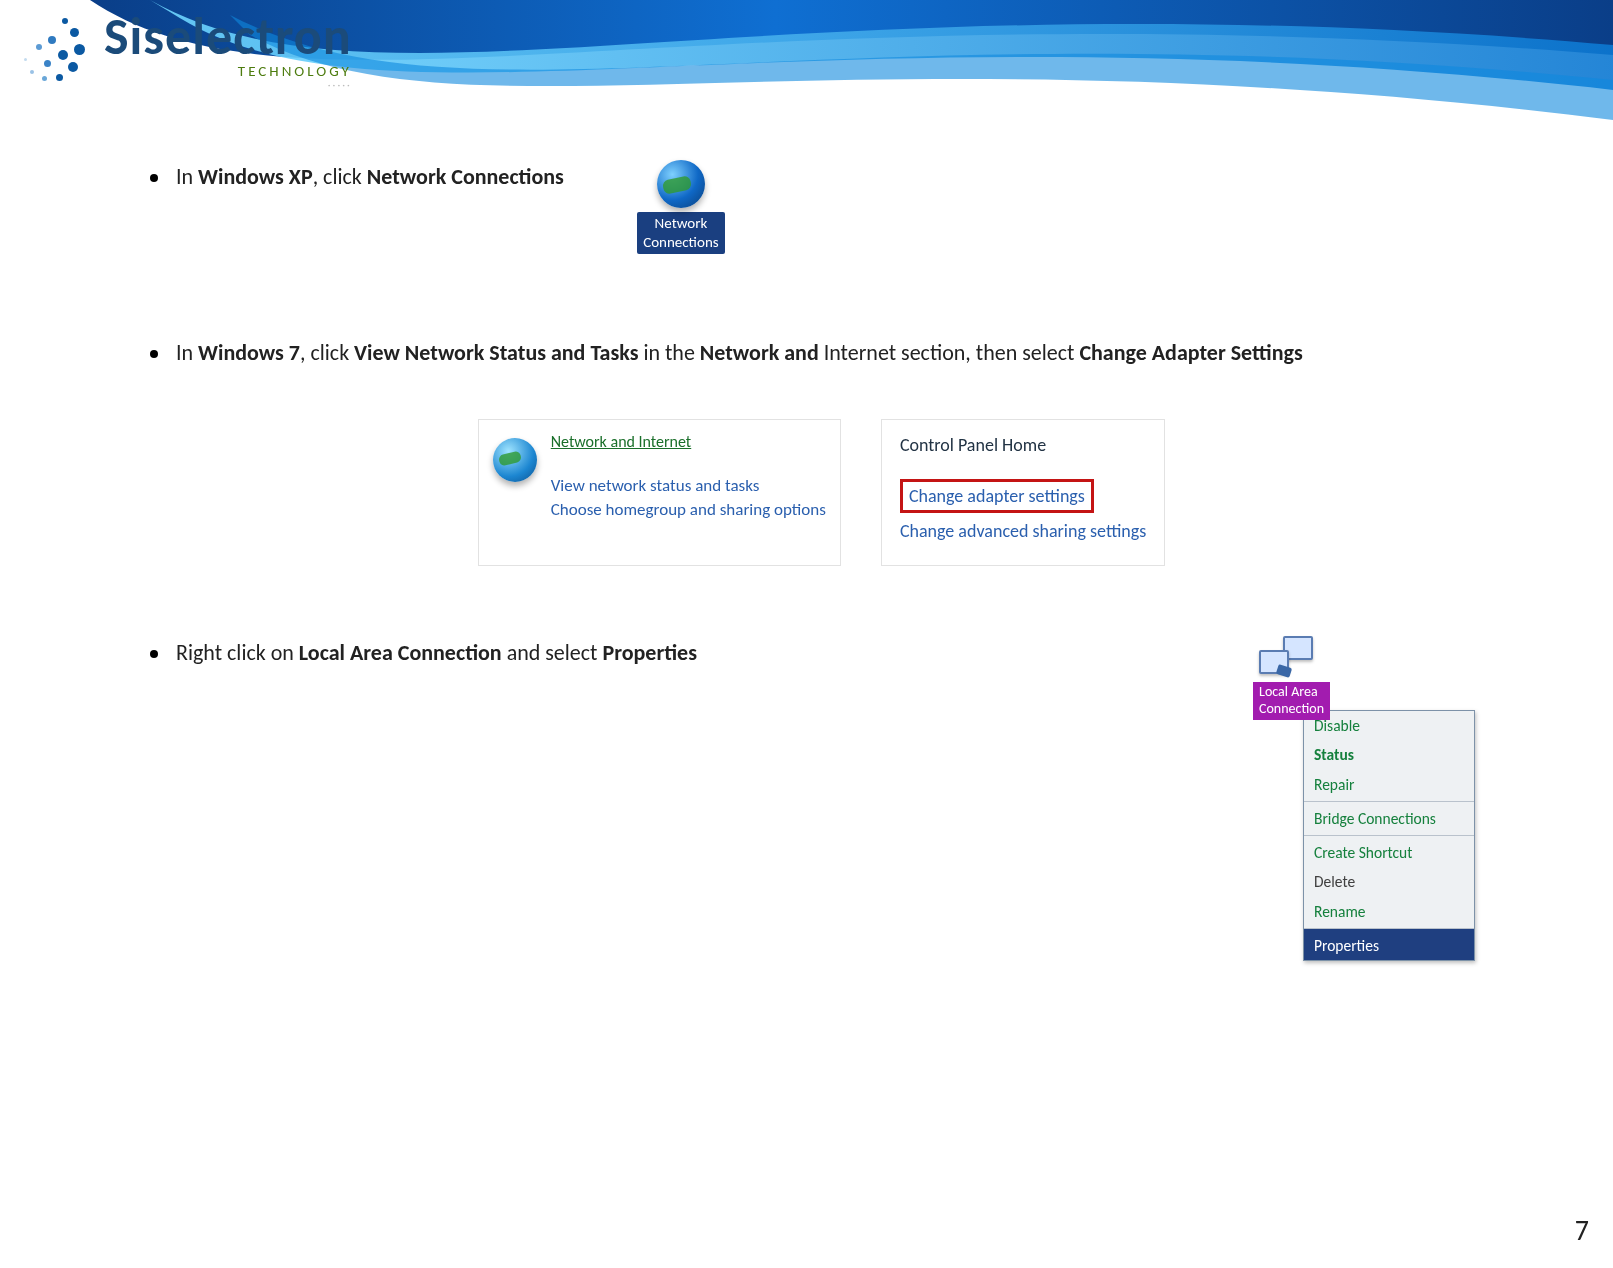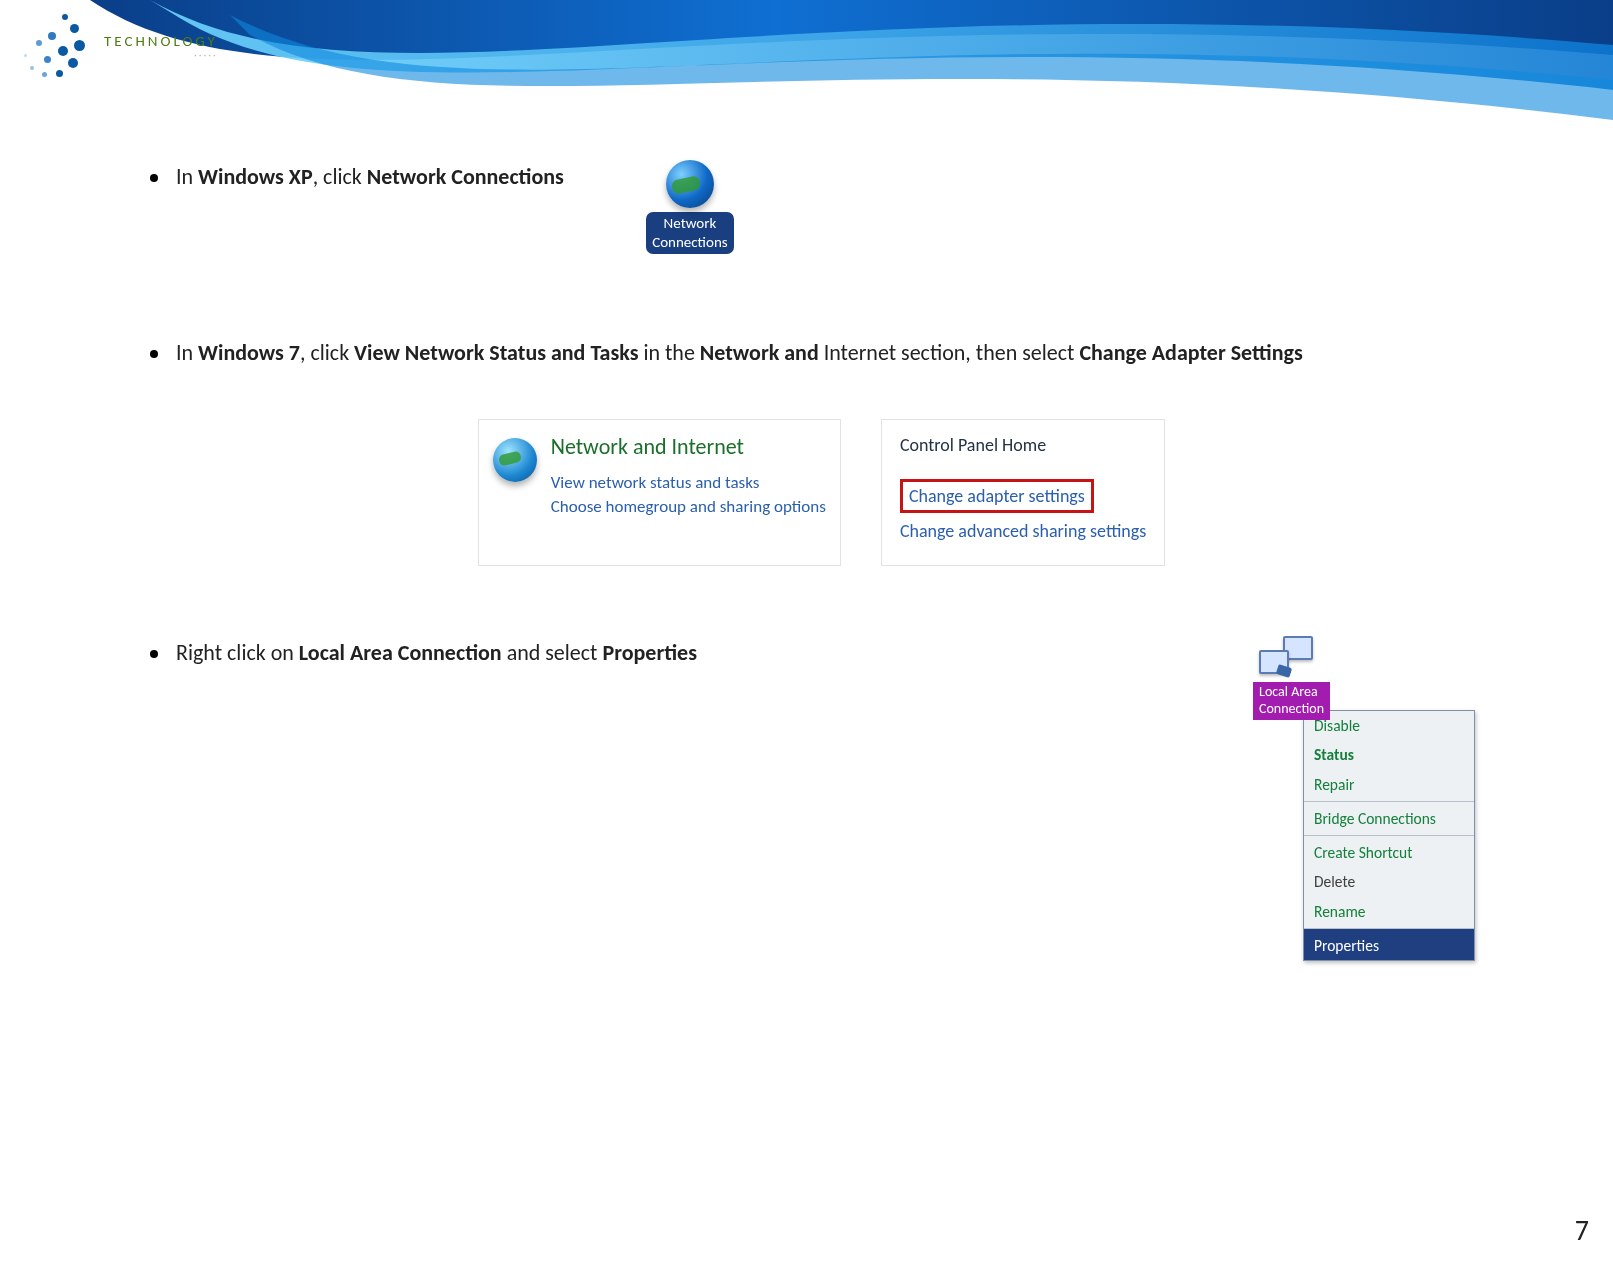--- a/index.html
+++ b/index.html
@@ -85,21 +85,21 @@
   }
   .bullet .text {
     flex: 1;
   }
   b { font-weight: 700; }
 
   
   .xp-icon-wrap {
     display: flex;
     align-items: flex-start;
-    gap: 41px;
+    gap: 32px;
   }
   .net-icon {
     width: 110px;
     text-align: center;
     margin-left: 30px;
   }
   .net-icon .globe {
     width: 48px;
     height: 48px;
     margin: 0 auto 4px;
@@ -118,21 +118,21 @@
     transform: rotate(-12deg);
     opacity: .8;
   }
   .net-icon .label-box {
     display: inline-block;
     background: #1a3f80;
     color: #fff;
     font-size: 15px;
     line-height: 1.25;
     padding: 2px 6px;
-    border-radius: 7px;
+    border-radius: 2px;
     white-space: pre-line;
   }
 
   
   .win7-row {
     display: flex;
     justify-content: center;
     gap: 40px;
     margin-top: 50px;
     margin-bottom: 70px;
@@ -156,22 +156,23 @@
   }
   .ni-box .ni-icon::after {
     content:"";
     position:absolute;
     width:22px;height:11px;
     background:#2f9a2f;border-radius:5px;
     top:15px;left:6px;transform:rotate(-14deg);opacity:.8;
   }
   .ni-box .h {
     color: #1a6f2a;
-    font-size: 22px;
-    margin-bottom: 8px;
+    font-size: 16px;
+    margin-bottom: 20px;
+    text-decoration: underline;
   }
   .ni-box .lnk {
     color: #2a5fae;
     font-size: 17px;
     line-height: 1.4;
     cursor: pointer;
   }
   .cp-box {
     border: 1px solid #e2e2e2;
     padding: 12px 18px 22px;
@@ -306,20 +307,21 @@
       <span style="width:7px;height:7px;left:38px;top:60px"></span>
       <span style="width:5px;height:5px;left:24px;top:62px;background:#6aa7d8"></span>
       <span style="width:4px;height:4px;left:12px;top:56px;background:#9ac2e6"></span>
       <span style="width:3px;height:3px;left:6px;top:44px;background:#c3dbef"></span>
       <span style="width:8px;height:8px;left:30px;top:22px;background:#2f7ac0"></span>
       <span style="width:6px;height:6px;left:18px;top:30px;background:#5c9bd4"></span>
       <span style="width:10px;height:10px;left:40px;top:36px"></span>
       <span style="width:7px;height:7px;left:26px;top:46px;background:#3a83c7"></span>
     </div>
     <div class="brand-text">
+      <div class="name">Siselectron</div>
       <div class="sub">TECHNOLOGY</div>
       <div class="dots">·····</div>
     </div>
   </div>
 </div>
 
 <div class="page">
 
   <div class="xp-icon-wrap">
     <div class="bullet">

